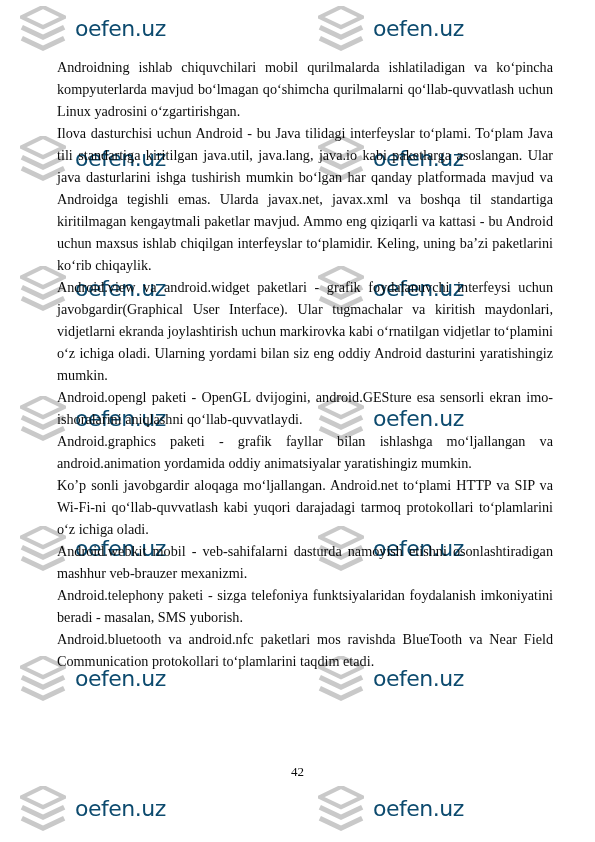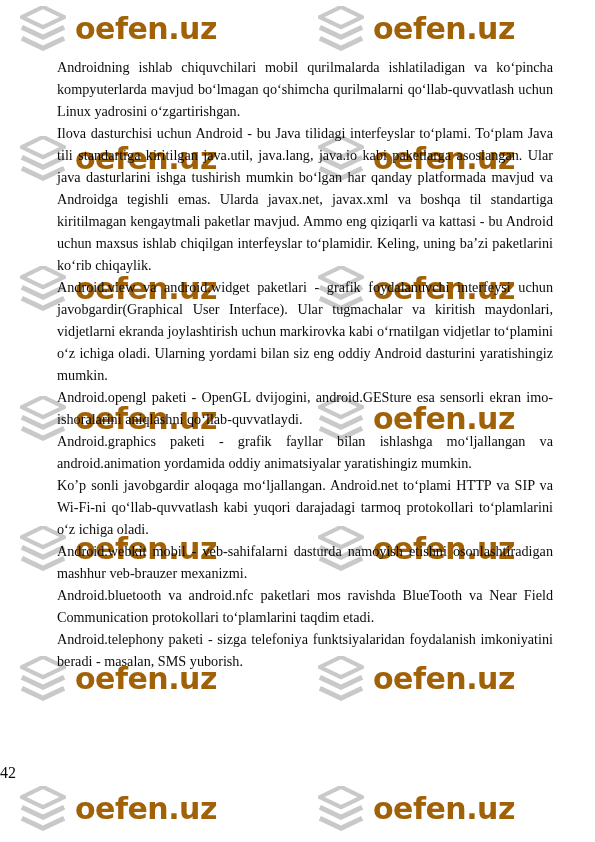--- a/index.html
+++ b/index.html
@@ -36,24 +36,24 @@
   }
 
   .wm-logo {
     width: 46px;
     height: 46px;
     flex: 0 0 auto;
   }
 
   .wm-text {
     font-family: "DejaVu Sans", "Liberation Sans", sans-serif;
-    font-size: 30px;
-    font-weight: 700;
+    font-size: 22px;
+    font-weight: 400;
     letter-spacing: -0.5px;
-    color: #a16207;
+    color: #0c4a6e;
     line-height: 1;
     white-space: nowrap;
   }
 
   
   .content {
     position: absolute;
     left: 57px;
     top: 56px;
     width: 496px;
@@ -68,21 +68,22 @@
     text-align: justify;
     text-justify: inter-word;
     hyphens: none;
   }
 
   .page-number {
     position: absolute;
     left: 0;
     right: 0;
     top: 764px;
-    font-size: 16px;
+    text-align: center;
+    font-size: 13px;
     color: #0b0b0b;
     z-index: 2;
     font-family: "Liberation Serif", "DejaVu Serif", serif;
   }
 </style>
 </head>
 <body>
 
 <div class="page">
 
@@ -202,19 +203,19 @@
     </div>
 
   <div class="content">
       <p class="para">Androidning ishlab chiquvchilari mobil qurilmalarda ishlatiladigan va ko‘pincha kompyuterlarda mavjud bo‘lmagan qo‘shimcha qurilmalarni qo‘llab-quvvatlash uchun Linux yadrosini o‘zgartirishgan.</p>
       <p class="para">Ilova dasturchisi uchun Android - bu Java tilidagi interfeyslar to‘plami. To‘plam Java tili standartiga kiritilgan java.util, java.lang, java.io kabi paketlarga asoslangan. Ular java dasturlarini ishga tushirish mumkin bo‘lgan har qanday platformada mavjud va Androidga tegishli emas. Ularda javax.net, javax.xml va boshqa til standartiga kiritilmagan kengaytmali paketlar mavjud. Ammo eng qiziqarli va kattasi - bu Android uchun maxsus ishlab chiqilgan interfeyslar to‘plamidir. Keling, uning ba’zi paketlarini ko‘rib chiqaylik.</p>
       <p class="para">Android.view va android.widget paketlari - grafik foydalanuvchi interfeysi uchun javobgardir(Graphical User Interface). Ular tugmachalar va kiritish maydonlari, vidjetlarni ekranda joylashtirish uchun markirovka kabi o‘rnatilgan vidjetlar to‘plamini o‘z ichiga oladi. Ularning yordami bilan siz eng oddiy Android dasturini yaratishingiz mumkin.</p>
       <p class="para">Android.opengl paketi - OpenGL dvijogini, android.GESture esa sensorli ekran imo-ishoralarini aniqlashni qo‘llab-quvvatlaydi.</p>
       <p class="para">Android.graphics paketi - grafik fayllar bilan ishlashga mo‘ljallangan va android.animation yordamida oddiy animatsiyalar yaratishingiz mumkin.</p>
       <p class="para">Ko’p sonli javobgardir aloqaga mo‘ljallangan. Android.net to‘plami HTTP va SIP va Wi-Fi-ni qo‘llab-quvvatlash kabi yuqori darajadagi tarmoq protokollari to‘plamlarini o‘z ichiga oladi.</p>
       <p class="para">Android.webkit mobil - veb-sahifalarni dasturda namoyish etishni osonlashtiradigan mashhur veb-brauzer mexanizmi.</p>
+      <p class="para">Android.telephony paketi - sizga telefoniya funktsiyalaridan foydalanish imkoniyatini beradi - masalan, SMS yuborish.</p>
       <p class="para">Android.bluetooth va android.nfc paketlari mos ravishda BlueTooth va Near Field Communication protokollari to‘plamlarini taqdim etadi.</p>
-      <p class="para">Android.telephony paketi - sizga telefoniya funktsiyalaridan foydalanish imkoniyatini beradi - masalan, SMS yuborish.</p>
     </div>
 
   <div class="page-number">42</div>
 
 </div>
 
 </body></html>

